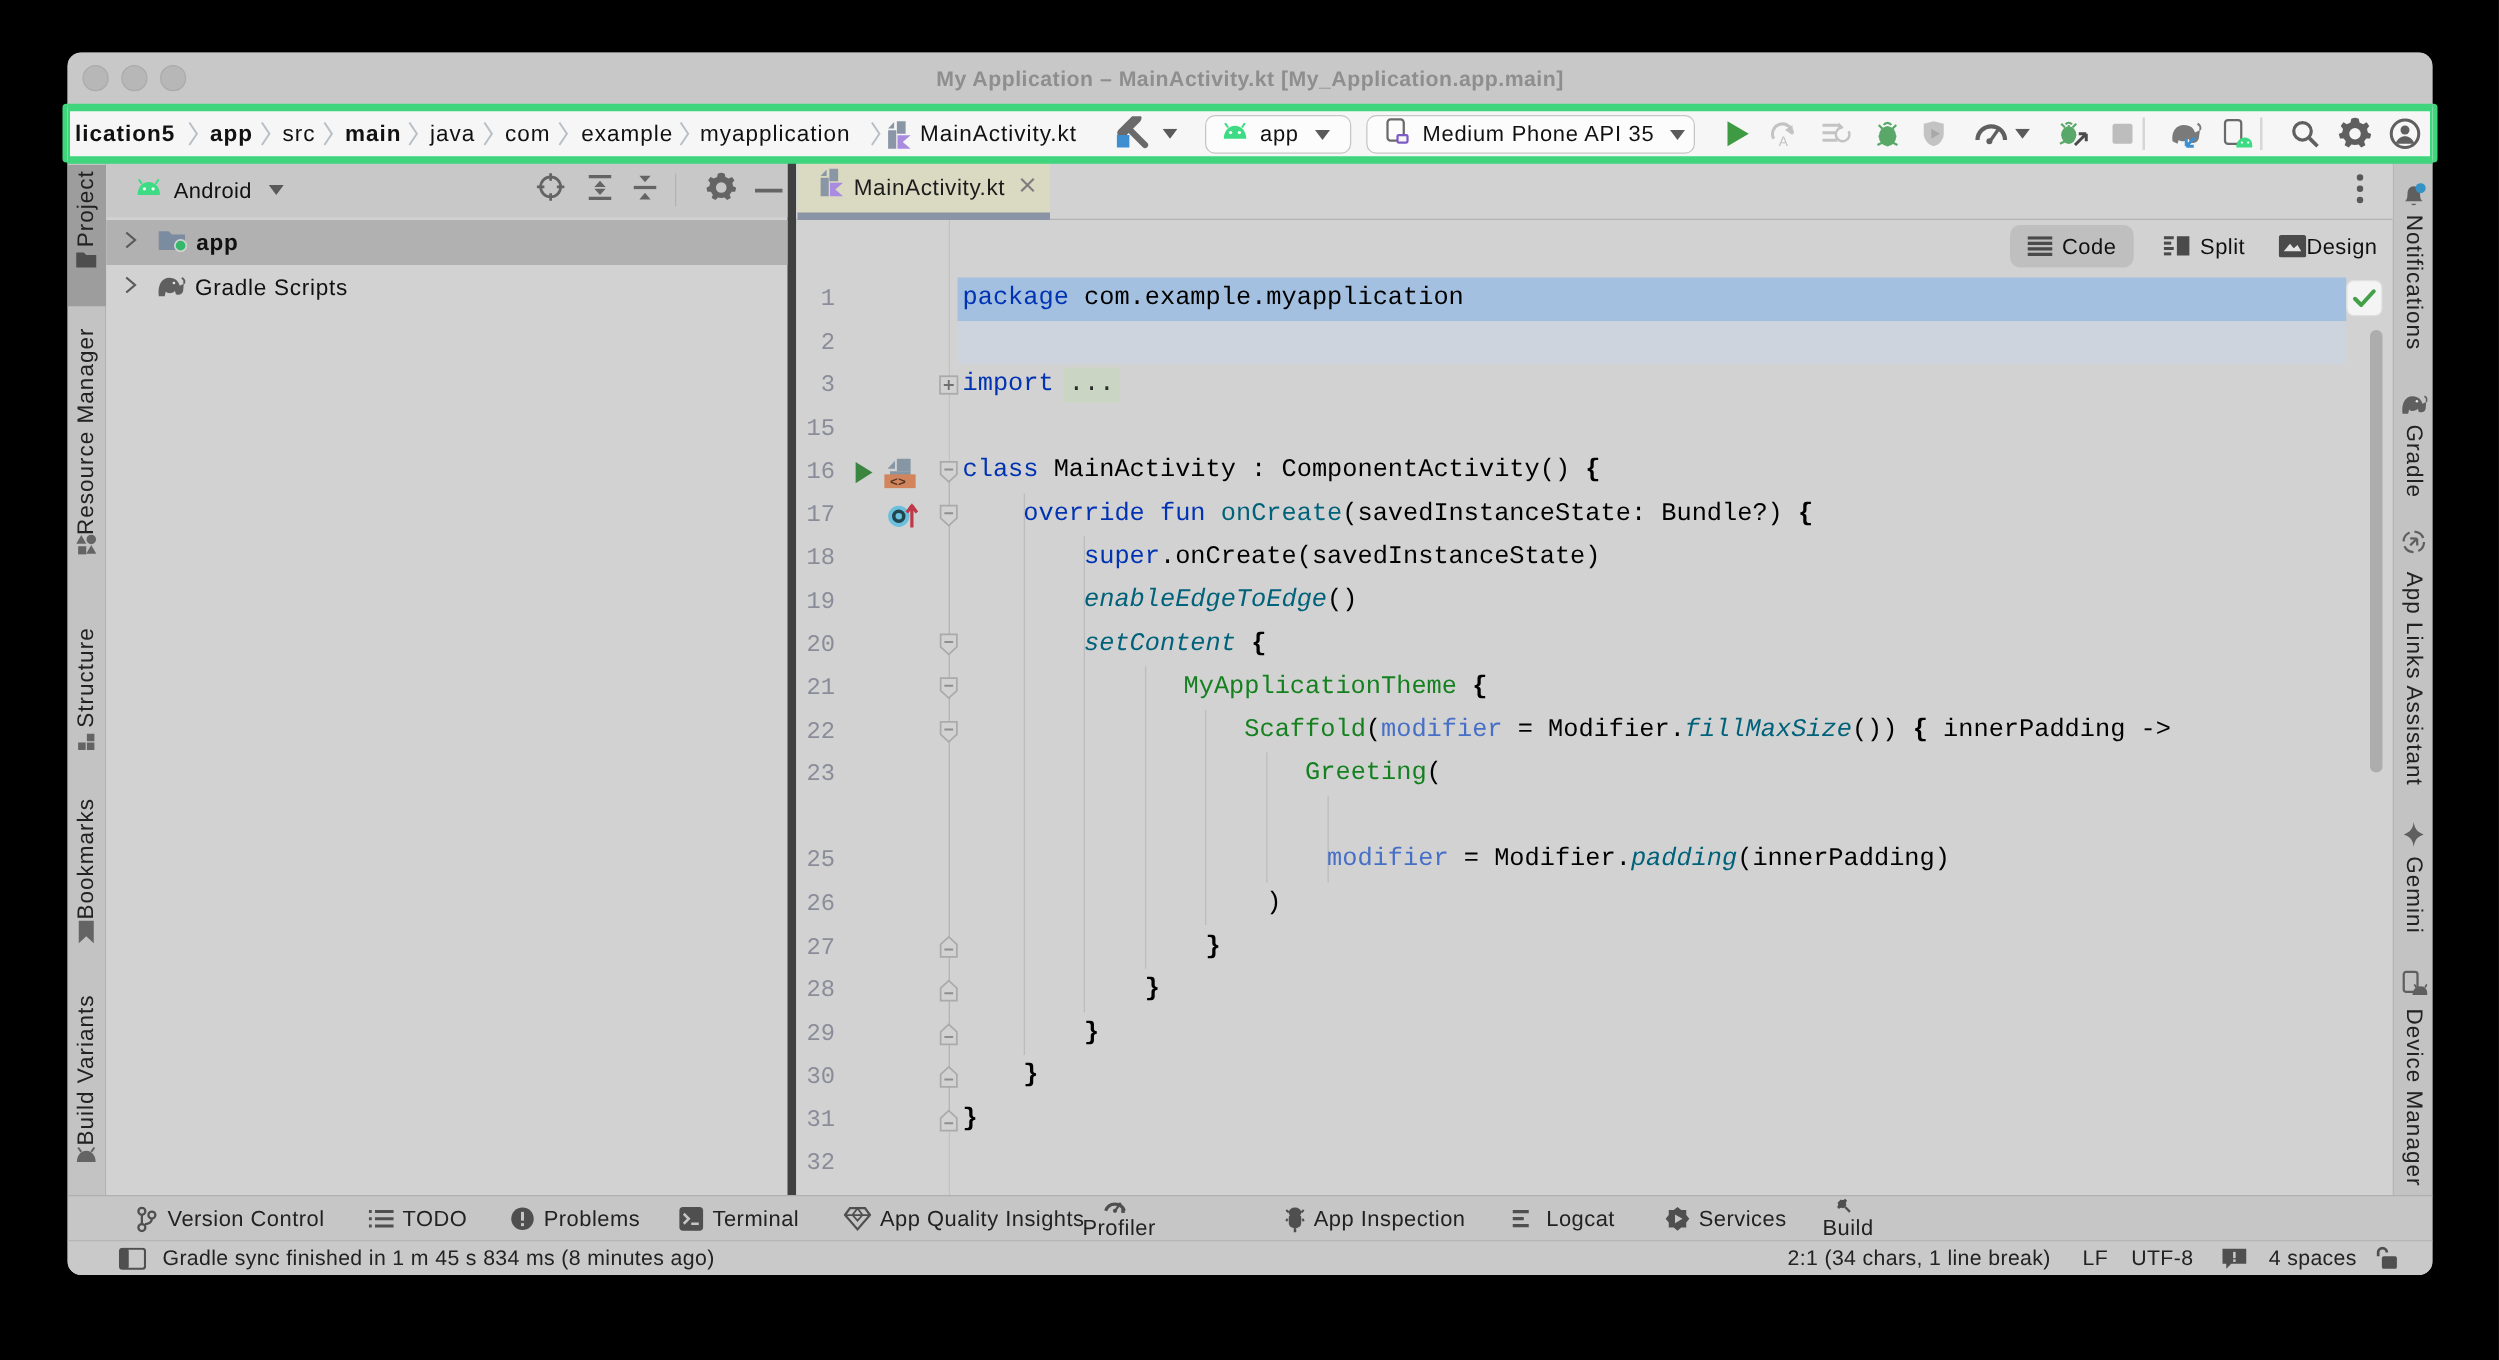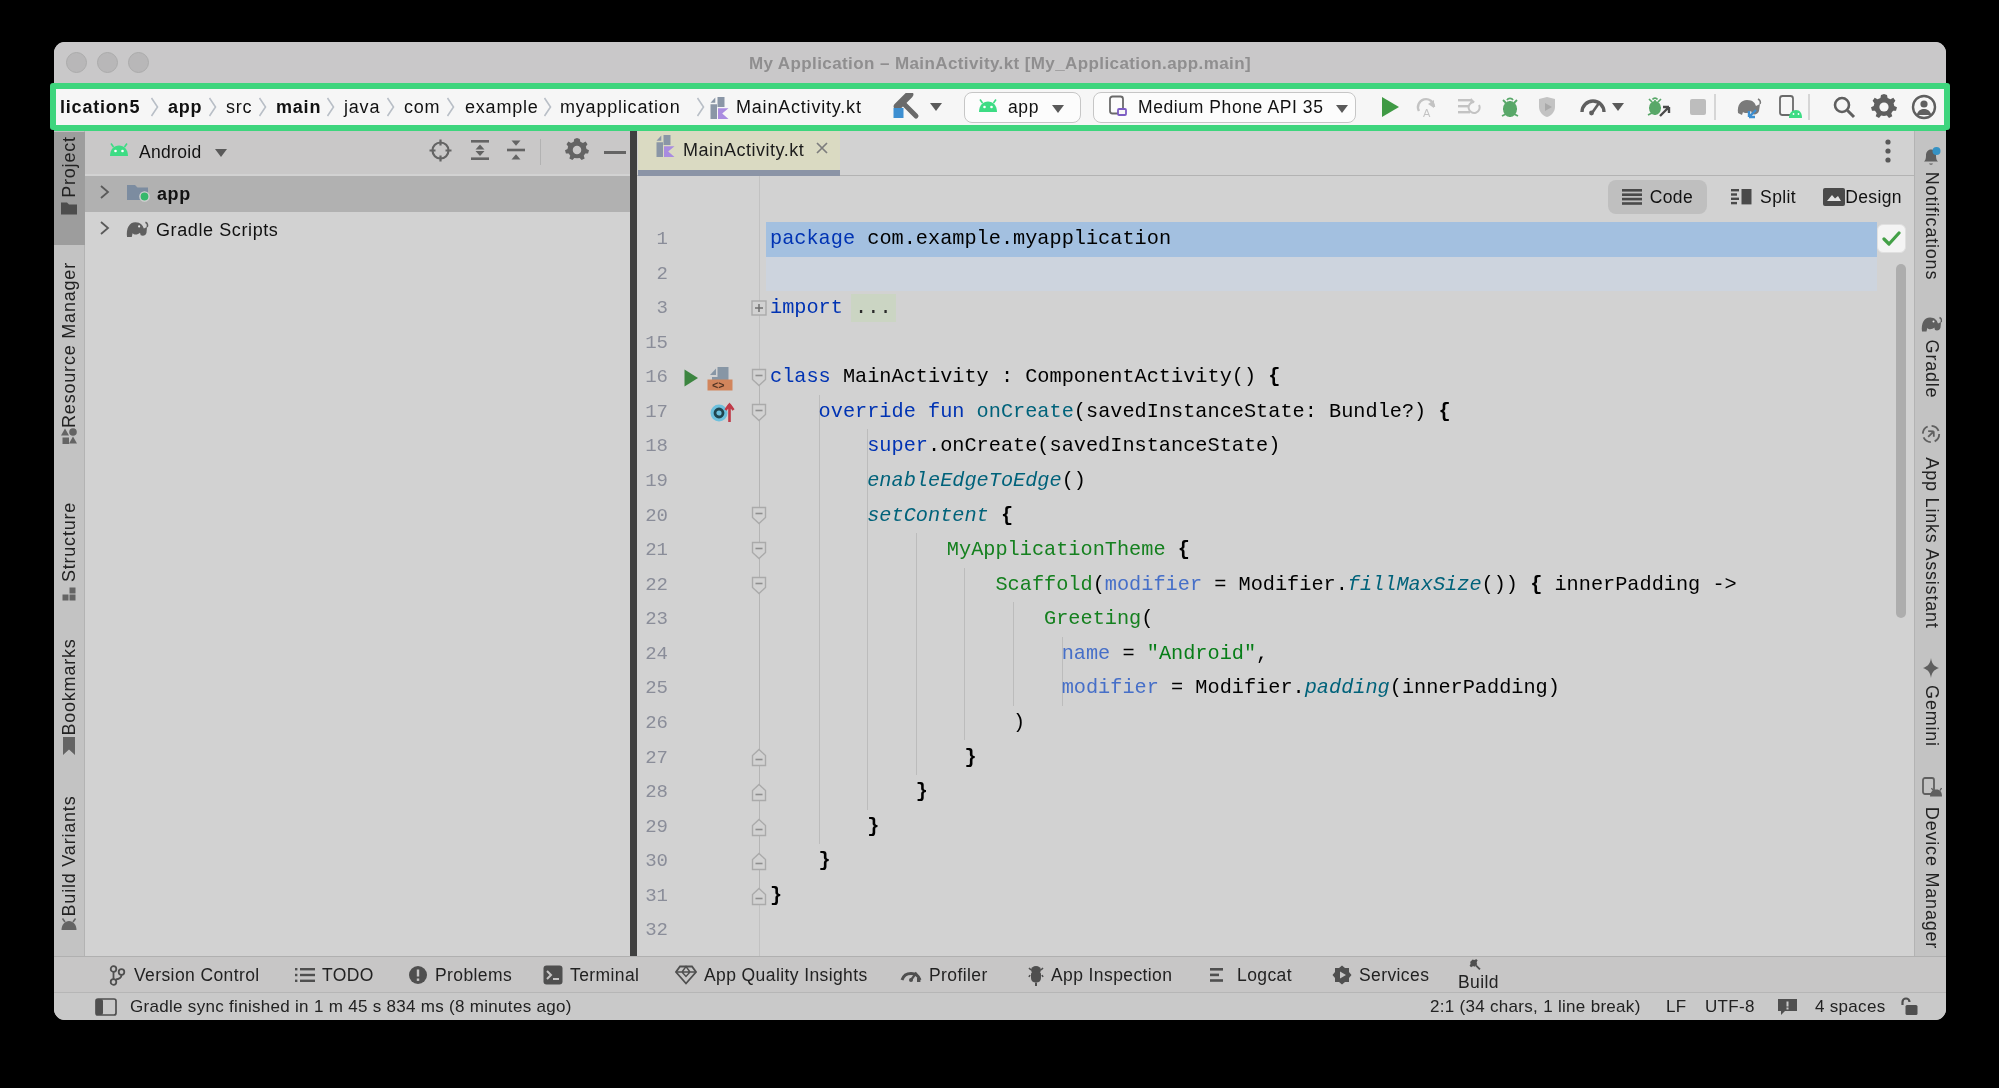--- a/index.html
+++ b/index.html
@@ -299,24 +299,20 @@
           <span class="cl">            <span class="cmp">MyApplicationTheme</span> <span class="bb">{</span></span>
         </div>
       <div class="row" style="top:437.70px;">
           <span class="ln">22</span>
           <span class="cl">                <span class="cmp">Scaffold</span>(<span class="np">modifier</span> = Modifier.<span class="it">fillMaxSize</span>()) <span class="bb">{</span> innerPadding -&gt;</span>
         </div>
       <div class="row" style="top:472.27px;">
           <span class="ln">23</span>
           <span class="cl">                    <span class="cmp">Greeting</span>(</span>
         </div>
-      <div class="row" style="top:506.84px;">
-          <span class="ln">24</span>
-          <span class="cl">                        <span class="np">name</span> = <span class="str">"Android"</span>,</span>
-        </div>
       <div class="row" style="top:541.41px;">
           <span class="ln">25</span>
           <span class="cl">                        <span class="np">modifier</span> = Modifier.<span class="it">padding</span>(innerPadding)</span>
         </div>
       <div class="row" style="top:575.98px;">
           <span class="ln">26</span>
           <span class="cl">                    )</span>
         </div>
       <div class="row" style="top:610.55px;">
           <span class="ln">27</span>
@@ -622,21 +618,21 @@
         </svg>
         <span>Terminal</span>
       </div>
     <div class="bitem" style="left:621px;">
         <svg width="22" height="20" viewBox="0 0 22 20">
           <path d="M5 1.5 L17 1.5 L21 7 L11 18.5 L1 7 Z" fill="none" stroke="#4f4f4f" stroke-width="1.8"></path>
           <path d="M7 7 L11 11.5 L15 7 L11 1.5 Z M1 7 L21 7" fill="none" stroke="#4f4f4f" stroke-width="1.4"></path>
         </svg>
         <span>App Quality Insights</span>
       </div>
-    <div class="bitem" style="left:846px;">
+    <div class="bitem" style="left:812px;flex-direction:column;">
         <svg width="22" height="18" viewBox="0 0 22 18">
           <path d="M2 14 A 9.5 9.5 0 0 1 20 14" fill="none" stroke="#4f4f4f" stroke-width="3"></path>
           <path d="M11 14 L16.5 6.5" stroke="#4f4f4f" stroke-width="2.2"></path>
           <circle cx="11" cy="14" r="2" fill="#4f4f4f"></circle>
           <rect x="17" y="12" width="3.4" height="4" fill="#4f4f4f"></rect>
         </svg>
         <span>Profiler</span>
       </div>
     <div class="bitem" style="left:974px;">
         <svg width="16" height="21" viewBox="0 0 16 21">

